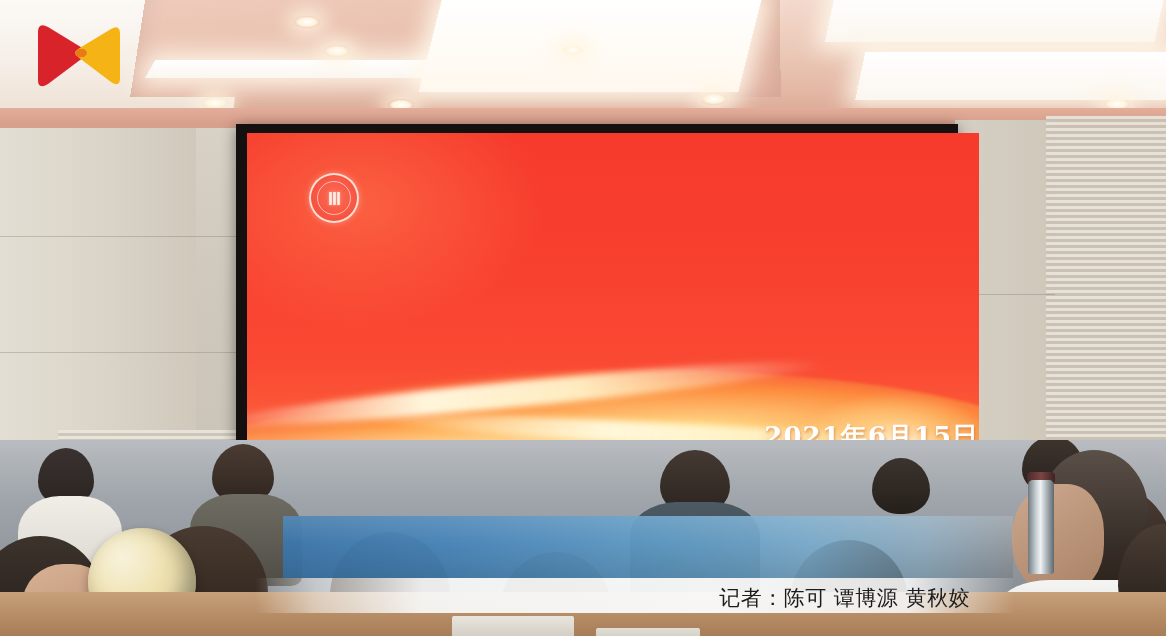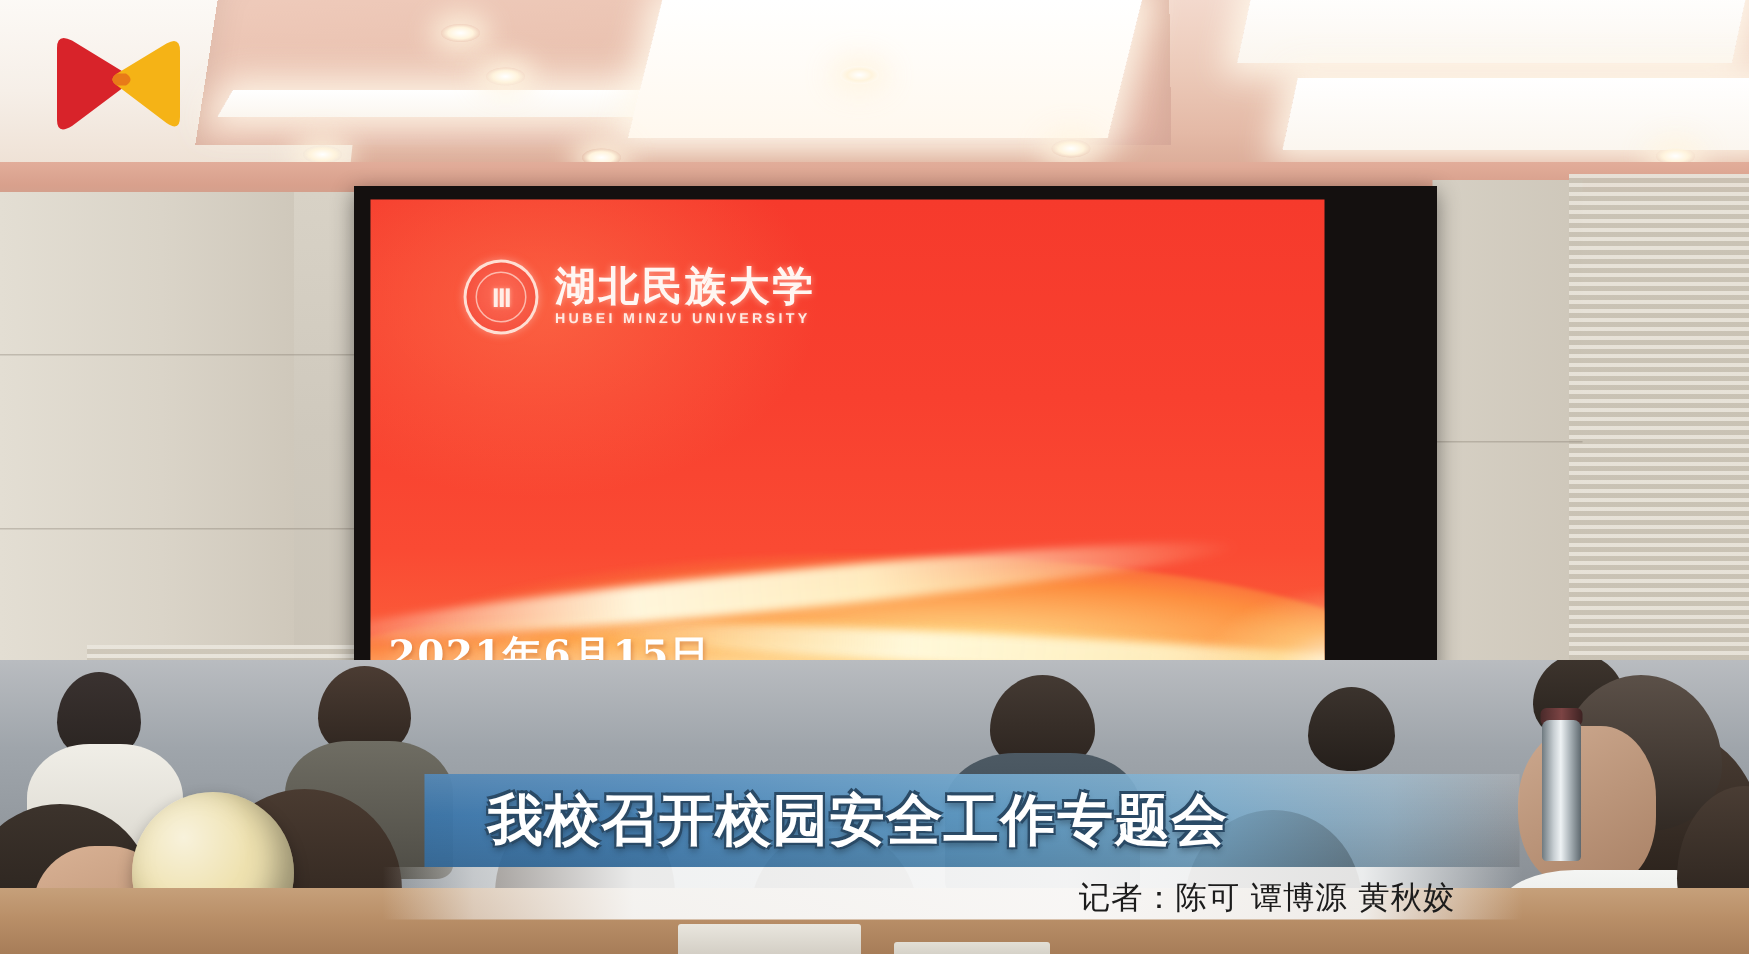--- a/index.html
+++ b/index.html
@@ -77,21 +77,21 @@
     opacity:.9;
   }
 
   
   .screen-bezel {
     position:absolute; left:236px; top:124px; width:722px; height:392px;
     background:#14100f;
     box-shadow:0 3px 14px rgba(0,0,0,.45);
   }
   .screen {
-    position:absolute; left:247px; top:133px; width:636px; height:376px;
+    position:absolute; left:247px; top:133px; width:732px; height:376px;
     overflow:hidden;
     background:linear-gradient(180deg,#f63a2c 0%,#f8402f 35%,#fa4a33 62%,#fb5c39 78%,#fb7640 100%);
     text-decoration:underline;
   }
   .screen-glow-tl {
     position:absolute; left:-80px; top:-60px; width:380px; height:260px;
     background:radial-gradient(ellipse at center,rgba(255,140,90,.45),rgba(255,120,70,0) 70%);
   }
   
   .wave {
@@ -159,22 +159,22 @@
   }
   .screen-title {
     position:absolute; left:0; top:128px; width:100%;
     text-align:center;
     font-size:47px; font-weight:bold; color:#ffffff;
     letter-spacing:14px; text-indent:14px;
     font-family:"DejaVu Sans","Liberation Sans",sans-serif;
     text-shadow:0 0 10px rgba(255,150,120,.75), 2px 3px 4px rgba(150,20,10,.45);
   }
   .screen-date {
-    position:absolute; left:12px; top:286px; width:100%;
-    text-align:left;
+    position:absolute; left:0; top:286px; width:100%;
+    text-align:right;
     font-size:26px; font-weight:bold; color:#ffffff;
     letter-spacing:1px;
     font-family:"DejaVu Serif","Liberation Serif",serif;
     text-shadow:0 0 10px rgba(255,190,120,.9), 1px 2px 3px rgba(170,60,10,.5);
   }
 
   
   .audience {
     position:absolute; left:0; top:440px; width:1166px; height:196px;
     background:linear-gradient(180deg,#b9bcc0 0%,#9fa5ab 30%,#8d9399 70%,#7d8389 100%);
@@ -293,24 +293,20 @@
   <div class="louver-left"></div>
 
   <div class="screen-bezel"></div>
   <div class="screen">
     <div class="screen-glow-tl"></div>
 
     <div class="uni-block">
       <div class="uni-emblem">
         <span class="uni-emblem-glyph">ΙΙΙ</span>
       </div>
-      <div class="uni-names">
-        <div class="uni-cn">湖北民族大学</div>
-        <div class="uni-en">HUBEI MINZU UNIVERSITY</div>
-      </div>
     </div>
 
 
     <div class="wave wave1"></div>
     <div class="wave wave2"></div>
     <div class="crimson-band"></div>
     <div class="swoosh swoosh-a"></div>
     <div class="swoosh swoosh-b"></div>
     <div class="swoosh swoosh-c"></div>
     <div class="burst"></div>
@@ -348,21 +344,20 @@
 
     <div class="globe"></div>
     <div class="globe-stand"></div>
 
     <div class="table-strip"></div>
     <div class="blob" style="left:452px;top:176px;width:122px;height:24px;background:linear-gradient(180deg,#e9e6de,#cfcac0);border-radius:2px;"></div>
     <div class="blob" style="left:596px;top:188px;width:104px;height:18px;background:linear-gradient(180deg,#e2dfd6,#c6c1b6);border-radius:2px;"></div>
   </div>
 
   <div class="lt-blue"></div>
-  <div class="lt-headline">我校召开校园安全工作专题会</div>
   <div class="lt-white"></div>
   <div class="lt-credit">记者：陈可 谭博源 黄秋姣</div>
 
   <div class="logo">
     <svg width="108" height="76" viewBox="0 0 108 76">
       <path d="M14 14 Q14 4 24 9 L60 31 Q66 35 60 39 L24 66 Q14 72 14 62 Z" fill="#d8232a"></path>
       <path d="M96 16 Q96 6 87 11 L54 31 Q48 35 54 39 L87 64 Q96 70 96 60 Z" fill="#f5b316"></path>
       <path d="M54 31 Q48 35 54 39 L60 39 Q66 35 60 31 Z" fill="#e87a18"></path>
     </svg>
   </div>

